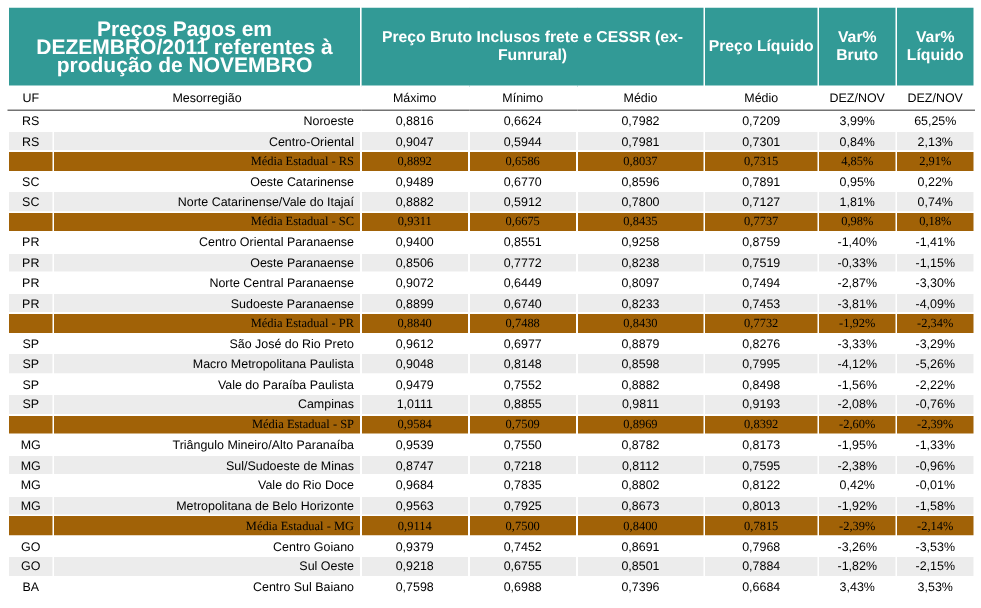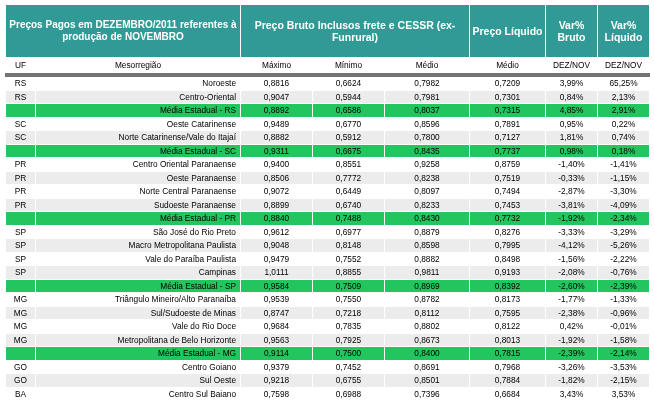--- a/index.html
+++ b/index.html
@@ -49,33 +49,33 @@
     font-weight: bold;
     font-size: 10.5px;
     line-height: 12px;
     text-align: center;
     vertical-align: middle;
     padding: 3px 2px;
     border: 1px solid #ffffff;
     height: 46px;
   }
   thead tr.band th.title-left {
-    font-size: 10px;
+    font-size: 14px;
   }
 
   
   thead tr.subhead th {
     background: #ffffff;
     color: #000000;
     font-weight: normal;
     font-size: 8.3px;
     text-align: center;
     padding: 1px 2px 2px 2px;
     border: none;
-    border-bottom: 4px solid #737373;
+    border-bottom: 1px solid #737373;
     height: 12px;
   }
   thead tr.subhead th.uf-sub { text-align: center; }
 
   
   tbody td {
     height: 12.5px;
     padding: 0 4px;
     border: 1px solid #ffffff;
     font-size: 8.3px;
@@ -83,23 +83,24 @@
     overflow: hidden;
   }
   tbody td.uf   { text-align: center; }
   tbody td.meso { text-align: right; padding-left: 6px; }
   tbody td.num  { text-align: center; }
 
   tr.odd  td { background: #ffffff; }
   tr.even td { background: #ececec; }
 
   tr.avg td {
-    background: #22c55e;
+    background: #a16207;
     color: #000000;
     font-weight: normal;
+    font-family: Liberation Serif, serif;
   }
   tr.avg td.meso { font-weight: normal; }
 </style>
 </head>
 <body>
 
 <div id="report">
 
   <table class="grid">
     <colgroup>
@@ -294,21 +295,21 @@
           <td class="num">-2,60%</td>
           <td class="num">-2,39%</td>
         </tr>
         <tr class="odd">
           <td class="uf">MG</td>
           <td class="meso">Triângulo Mineiro/Alto Paranaíba</td>
           <td class="num">0,9539</td>
           <td class="num">0,7550</td>
           <td class="num">0,8782</td>
           <td class="num">0,8173</td>
-          <td class="num">-1,77%</td>
+          <td class="num">-1,95%</td>
           <td class="num">-1,33%</td>
         </tr>
         <tr class="even">
           <td class="uf">MG</td>
           <td class="meso">Sul/Sudoeste de Minas</td>
           <td class="num">0,8747</td>
           <td class="num">0,7218</td>
           <td class="num">0,8112</td>
           <td class="num">0,7595</td>
           <td class="num">-2,38%</td>

